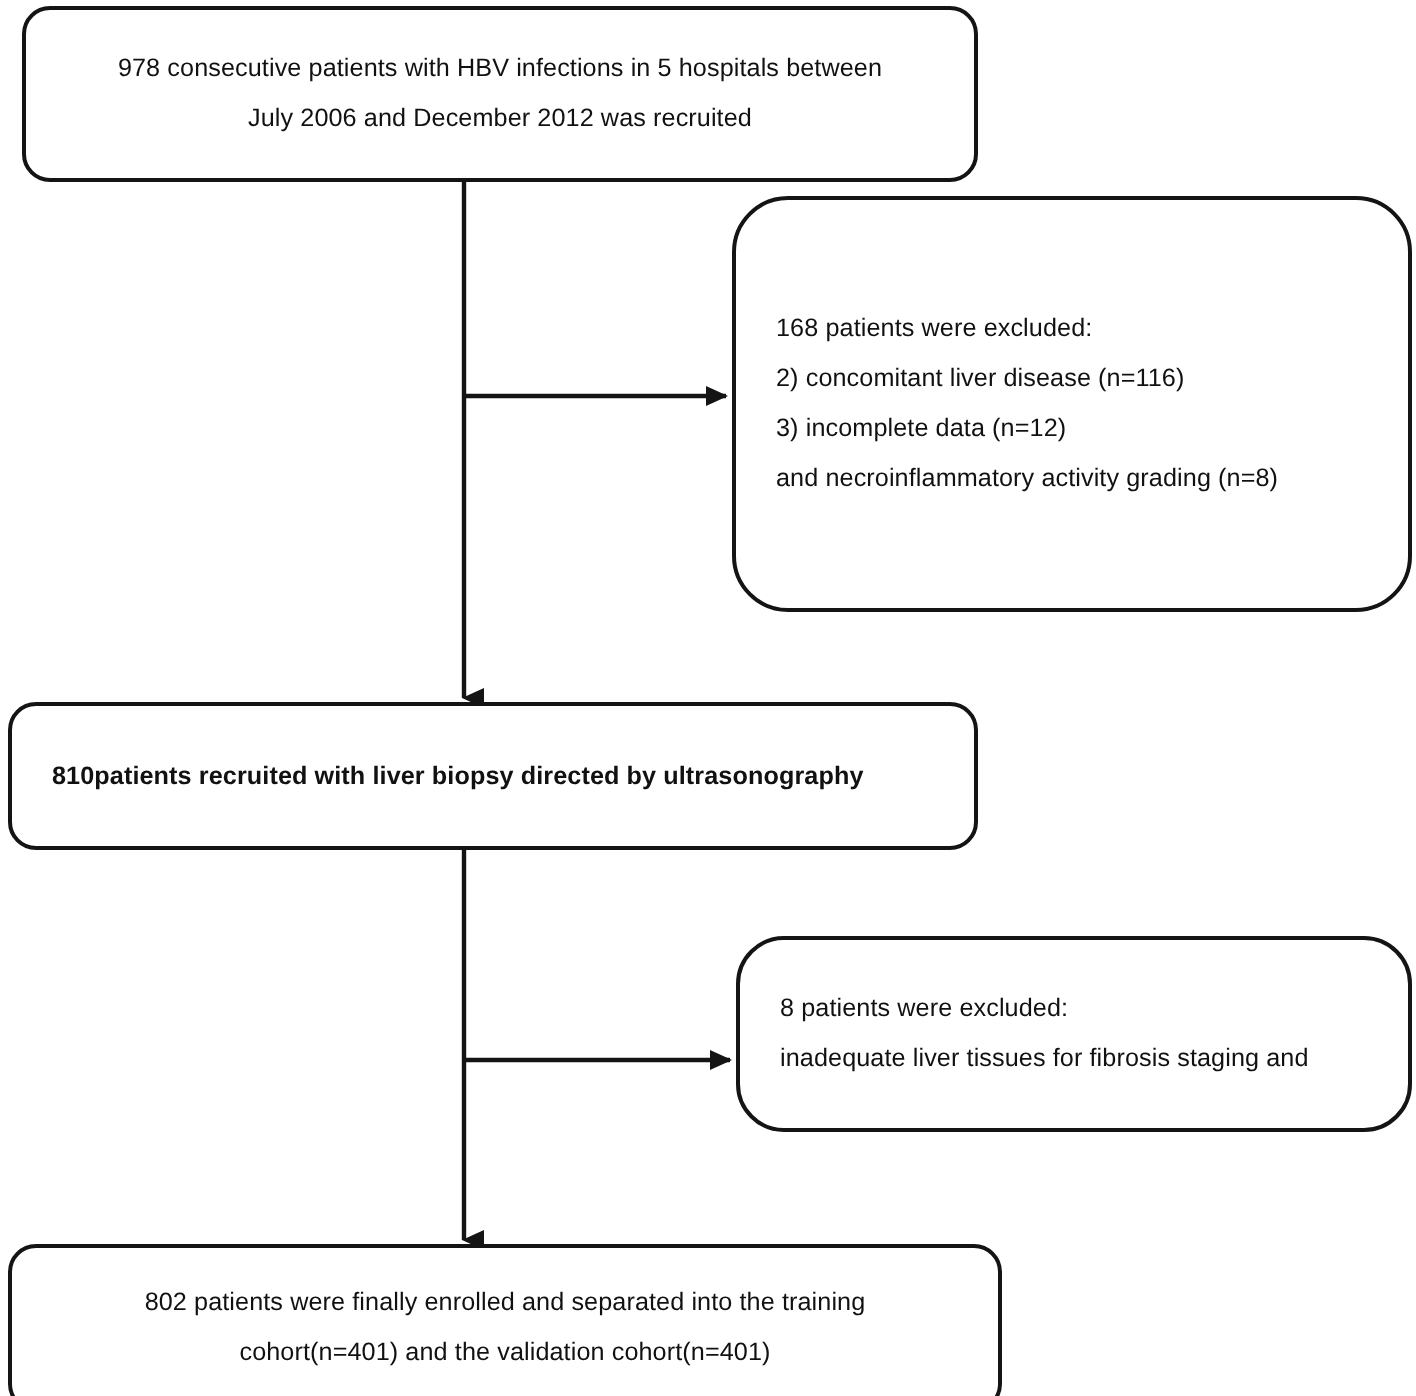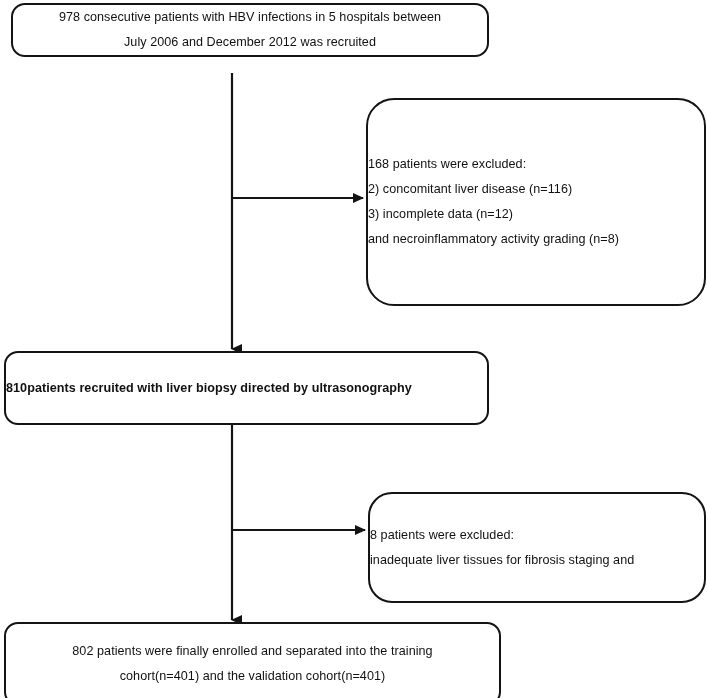--- a/index.html
+++ b/index.html
@@ -42,41 +42,41 @@
     align-items: center;
     justify-content: center;
     text-align: center;
   }
   .node.listed {
     display: flex;
     flex-direction: column;
     align-items: flex-start;
     justify-content: center;
     text-align: left;
+    padding-left: 20px;
     padding-right: 8px;
   }
   .node .line {
     white-space: nowrap;
   }
 
   
   #node-recruited {
-    left: 11px;  top: 3px;   width: 478px; height: 54px; align-items: center;
+    left: 11px;  top: 3px;   width: 478px; height: 88px; align-items: center;
   }
   #node-excluded-168 {
     left: 366px; top: 98px;  width: 340px; height: 208px;
     border-radius: 28px;
   }
   #node-biopsy {
     left: 4px;   top: 351px; width: 485px; height: 74px; font-weight: bold;
   }
   #node-excluded-8 {
-    left: 368px; top: 468px; width: 338px; height: 111px;
+    left: 368px; top: 468px; width: 338px; height: 98px;
     border-radius: 24px;
-    margin-top: 24px;
   }
   #node-enrolled {
     left: 4px;   top: 622px; width: 497px; height: 84px;
   }
 </style>
 </head>
 <body>
 
 <div id="flow-root">
 

